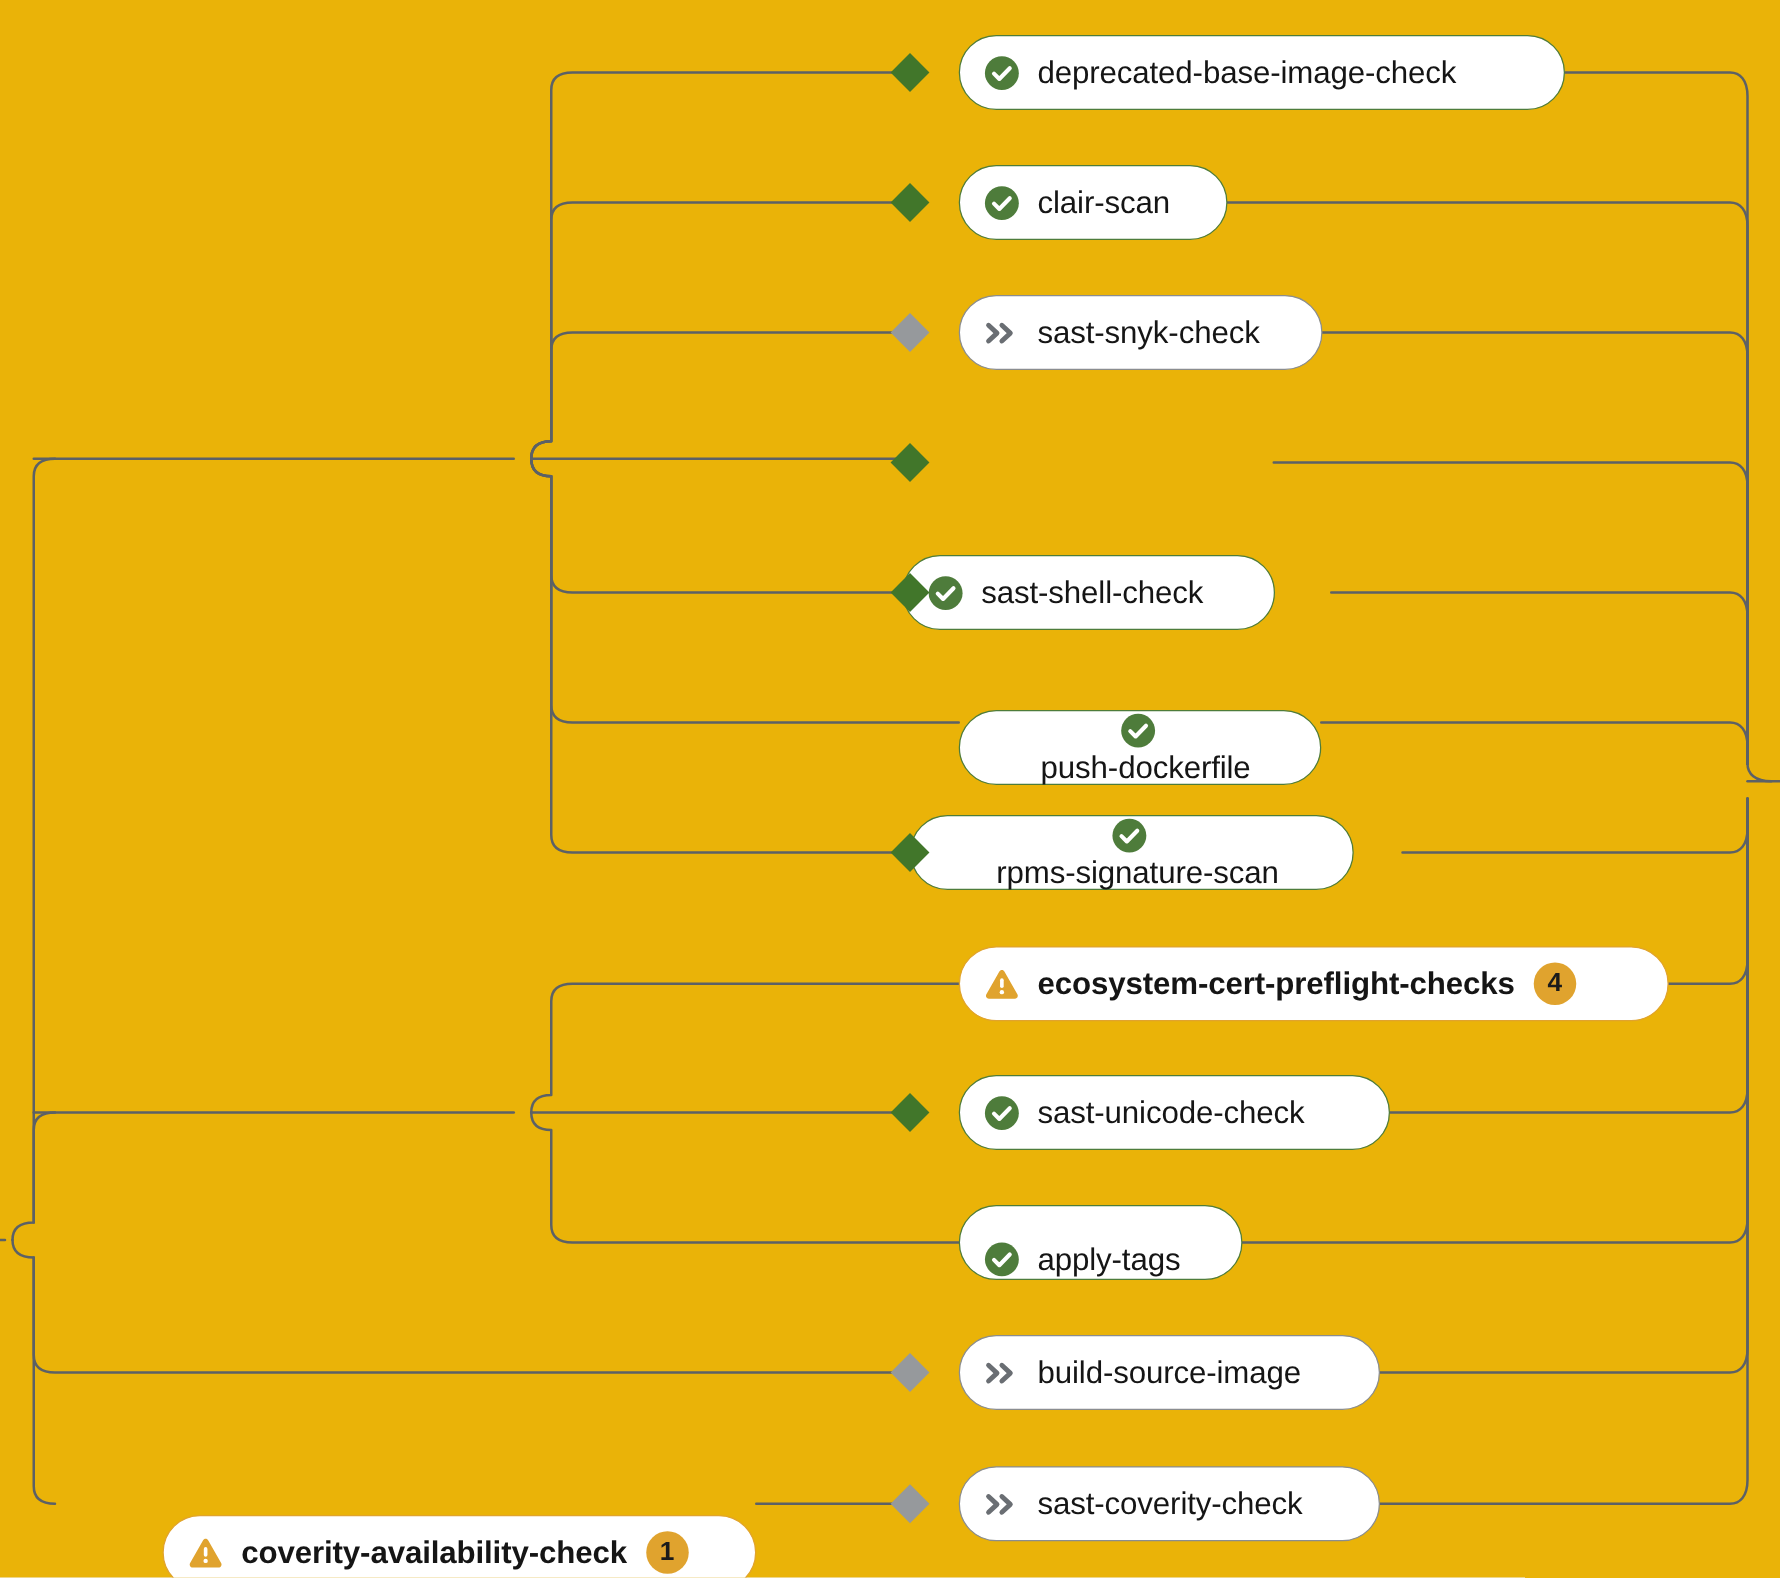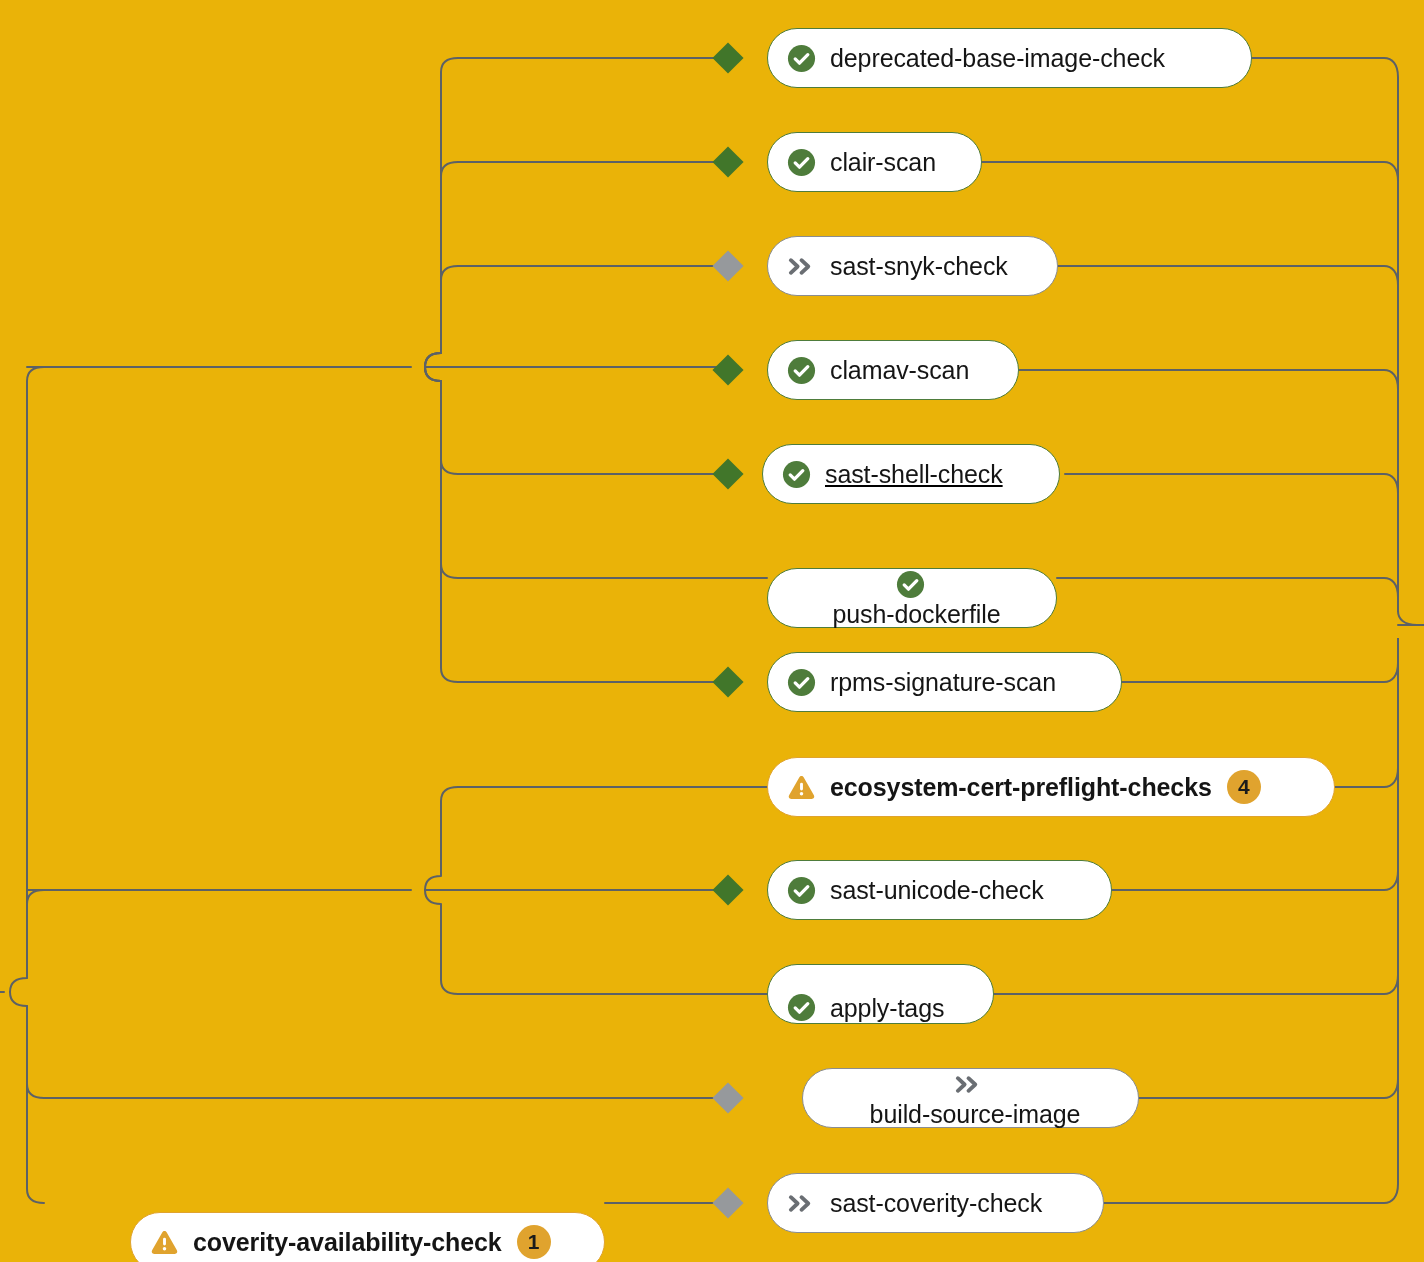--- a/index.html
+++ b/index.html
@@ -149,45 +149,38 @@
   </div>
 
   <div class="node state-success" style="left:767px;top:132px;width:215px;">
     <svg class="sicon" viewBox="0 0 32 32">
         <circle cx="16" cy="16" r="14" fill="#4e7c3b"></circle>
         <path d="M9.5 16.4l4.4 4.4 8.6-8.8" stroke="#fff" stroke-width="3.4" fill="none" stroke-linecap="round" stroke-linejoin="round"></path>
       </svg>
     <span class="nlabel">clair-scan</span>
   </div>
 
-  <div class="node state-success" style="left:767px;top:340px;width:252px;">
-    <svg class="sicon" viewBox="0 0 32 32">
-        <circle cx="16" cy="16" r="14" fill="#4e7c3b"></circle>
-        <path d="M9.5 16.4l4.4 4.4 8.6-8.8" stroke="#fff" stroke-width="3.4" fill="none" stroke-linecap="round" stroke-linejoin="round"></path>
-      </svg>
-    <span class="nlabel">clamav-scan</span>
-  </div>
-
-  <div class="node state-success" style="left:762px;top:444px;width:298px;text-decoration:underline;">
+
+  <div class="node state-success" style="left:722px;top:444px;width:298px;">
     <svg class="sicon" viewBox="0 0 32 32">
         <circle cx="16" cy="16" r="14" fill="#4e7c3b"></circle>
         <path d="M9.5 16.4l4.4 4.4 8.6-8.8" stroke="#fff" stroke-width="3.4" fill="none" stroke-linecap="round" stroke-linejoin="round"></path>
       </svg>
     <span class="nlabel">sast-shell-check</span>
   </div>
 
   <div class="node state-success" style="left:767px;top:568px;width:290px;flex-direction:column;">
     <svg class="sicon" viewBox="0 0 32 32">
         <circle cx="16" cy="16" r="14" fill="#4e7c3b"></circle>
         <path d="M9.5 16.4l4.4 4.4 8.6-8.8" stroke="#fff" stroke-width="3.4" fill="none" stroke-linecap="round" stroke-linejoin="round"></path>
       </svg>
     <span class="nlabel">push-dockerfile</span>
   </div>
 
-  <div class="node state-success" style="left:767px;top:652px;width:355px;">
+  <div class="node state-success" style="left:728px;top:652px;width:355px;flex-direction:column;">
     <svg class="sicon" viewBox="0 0 32 32">
         <circle cx="16" cy="16" r="14" fill="#4e7c3b"></circle>
         <path d="M9.5 16.4l4.4 4.4 8.6-8.8" stroke="#fff" stroke-width="3.4" fill="none" stroke-linecap="round" stroke-linejoin="round"></path>
       </svg>
     <span class="nlabel">rpms-signature-scan</span>
   </div>
 
   <div class="node state-warning" style="left:767px;top:757px;width:568px;">
     <svg class="sicon" viewBox="0 0 32 32">
         <path d="M16 4.2c-.9 0-1.7.46-2.2 1.3L3.2 24.1c-.98 1.7.2 3.8 2.2 3.8h21.2c2 0 3.18-2.1 2.2-3.8L18.2 5.5c-.5-.84-1.3-1.3-2.2-1.3z" fill="#e0a32e"></path>
@@ -207,21 +200,21 @@
   </div>
 
   <div class="node state-success" style="left:767px;top:964px;width:227px;align-items:flex-end;">
     <svg class="sicon" viewBox="0 0 32 32">
         <circle cx="16" cy="16" r="14" fill="#4e7c3b"></circle>
         <path d="M9.5 16.4l4.4 4.4 8.6-8.8" stroke="#fff" stroke-width="3.4" fill="none" stroke-linecap="round" stroke-linejoin="round"></path>
       </svg>
     <span class="nlabel">apply-tags</span>
   </div>
 
-  <div class="node state-skipped" style="left:802px;top:1068px;width:337px;flex-direction:column;">
+  <div class="node state-skipped" style="left:767px;top:1068px;width:337px;">
     <svg class="sicon" viewBox="0 0 32 32">
         <path d="M5 9.5l7 6.5-7 6.5M16 9.5l7 6.5-7 6.5" stroke="#6a6e73" stroke-width="4" fill="none" stroke-linecap="round" stroke-linejoin="round"></path>
       </svg>
     <span class="nlabel">build-source-image</span>
   </div>
 
   <div class="node state-warning" style="left:130px;top:1212px;width:475px;">
     <svg class="sicon" viewBox="0 0 32 32">
         <path d="M16 4.2c-.9 0-1.7.46-2.2 1.3L3.2 24.1c-.98 1.7.2 3.8 2.2 3.8h21.2c2 0 3.18-2.1 2.2-3.8L18.2 5.5c-.5-.84-1.3-1.3-2.2-1.3z" fill="#e0a32e"></path>
         <rect x="14.5" y="11" width="3" height="8" rx="1.5" fill="#fff"></rect>

